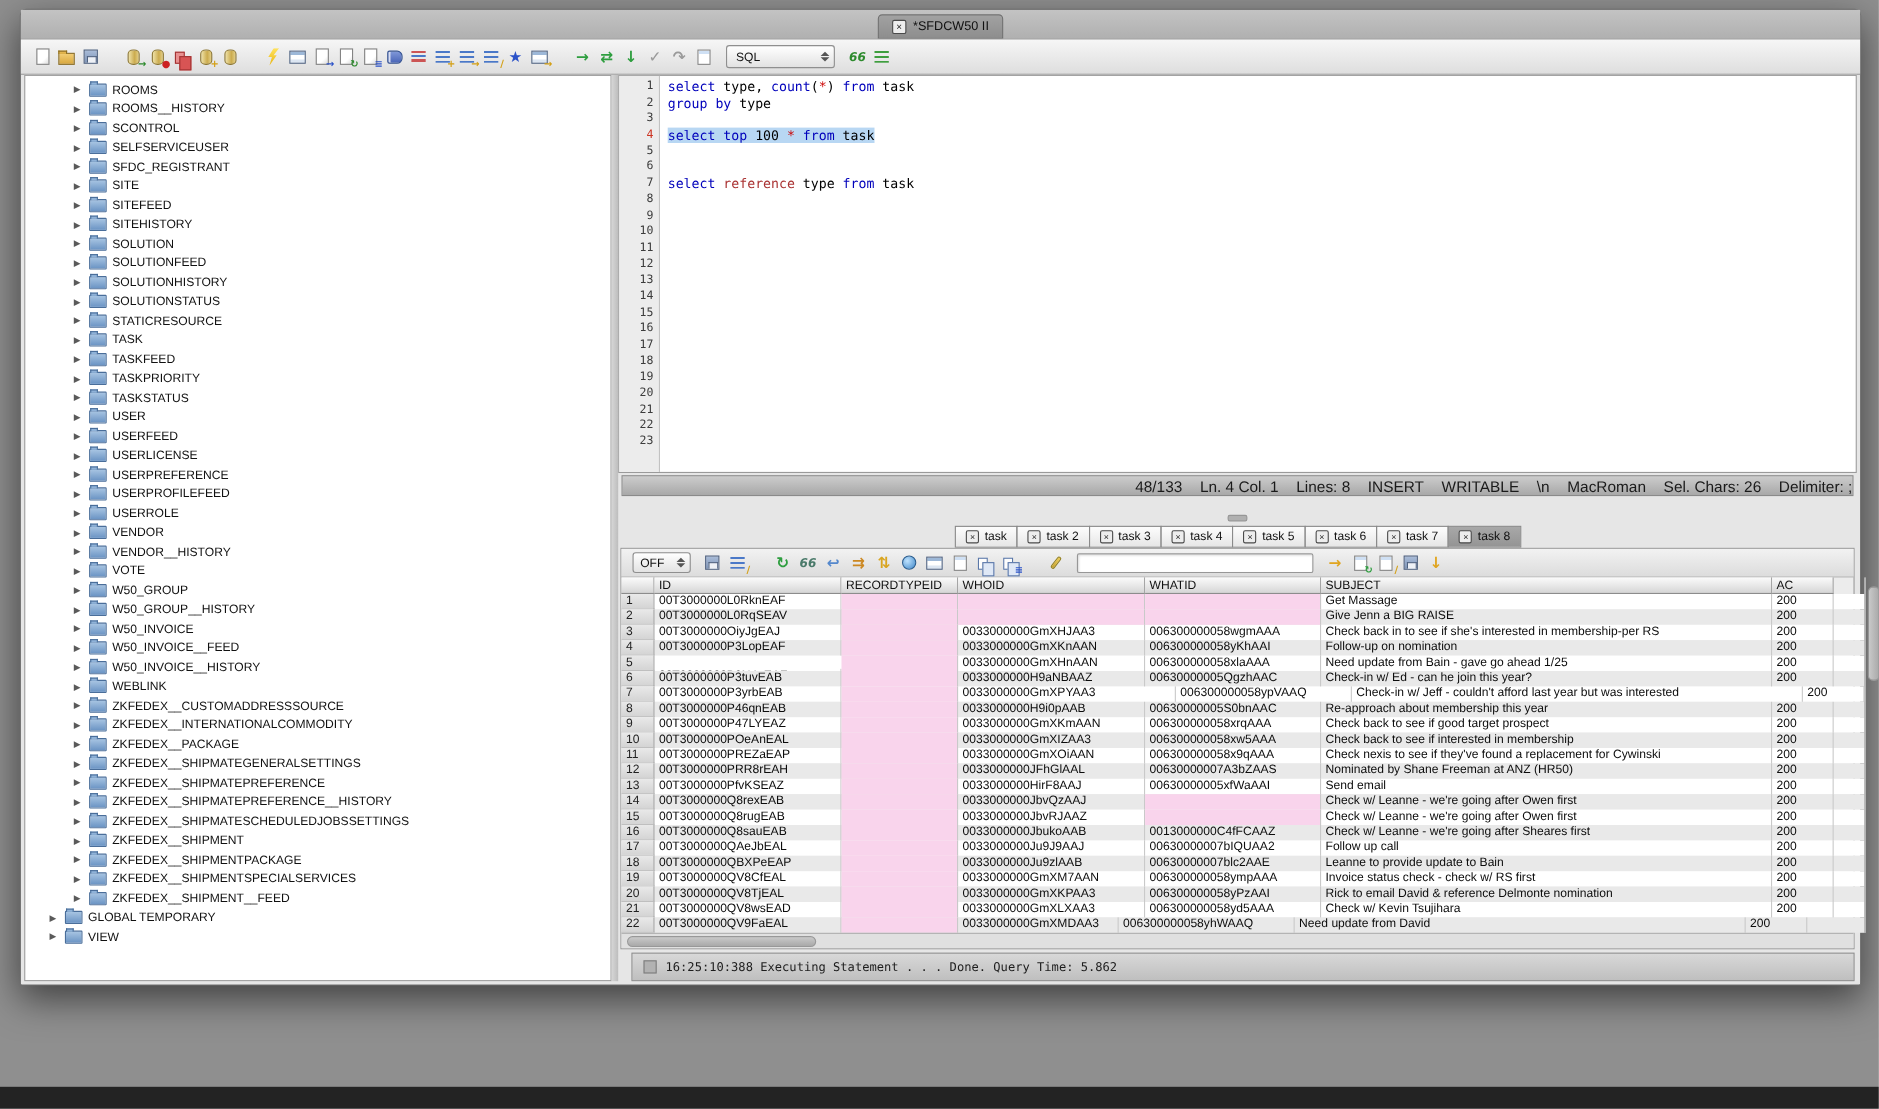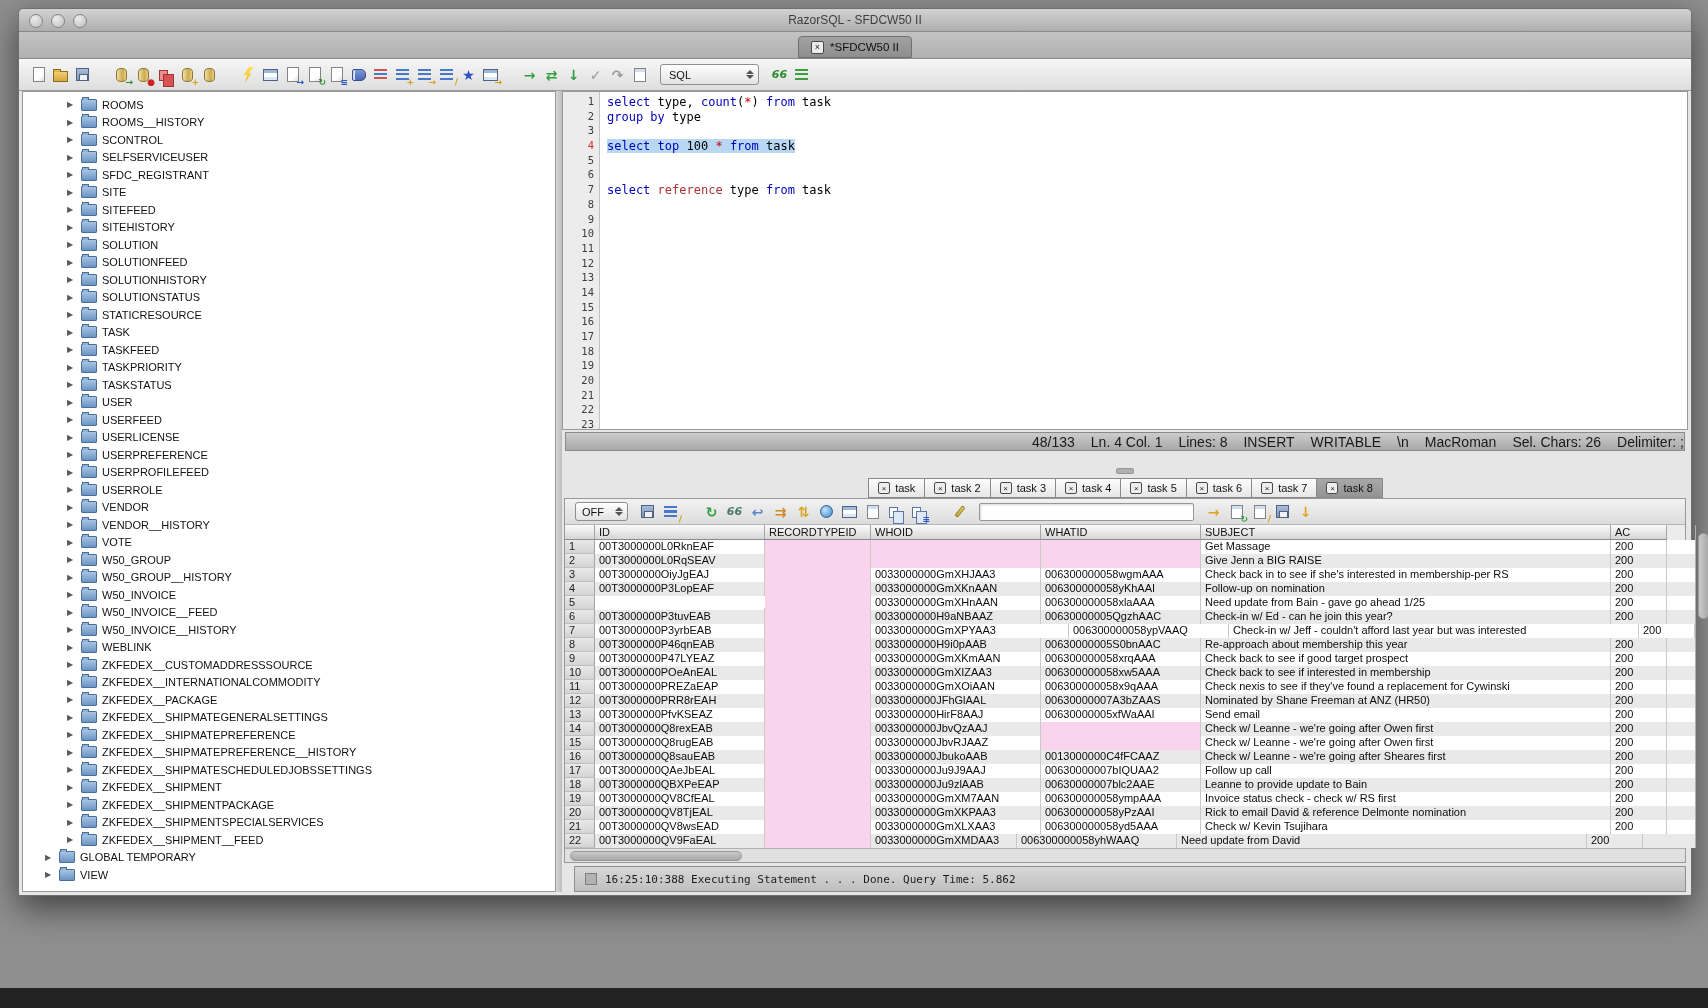--- a/index.html
+++ b/index.html
@@ -117,28 +117,20 @@
 
   .bottomstatus{height:24px;margin:3px 2px 0 12px;background:linear-gradient(#d8d8d8,#bfbfbf);border:1px solid #8e8e8e;
                 display:flex;align-items:center;gap:8px;padding:0 10px;font:11px "DejaVu Sans Mono",monospace;color:#1c1c1c;}
   .statussquare{width:10px;height:10px;background:#b2b2b2;border:1px solid #7d7d7d;}
 </style>
 </head>
 <body>
 
 <div class="window">
 
-  <div class="titlebar">
-    <div class="lights">
-      <span class="light"></span>
-      <span class="light"></span>
-      <span class="light"></span>
-    </div>
-    <span class="wtitle">RazorSQL - SFDCW50 II</span>
-  </div>
 
   <div class="tabstrip">
     <div class="doctab">
       <span class="closebox">×</span>
       <span>*SFDCW50 II</span>
     </div>
   </div>
 
   <div class="toolbar">
     <span id="tb-left" style="display:flex;align-items:center;gap:3px;">

